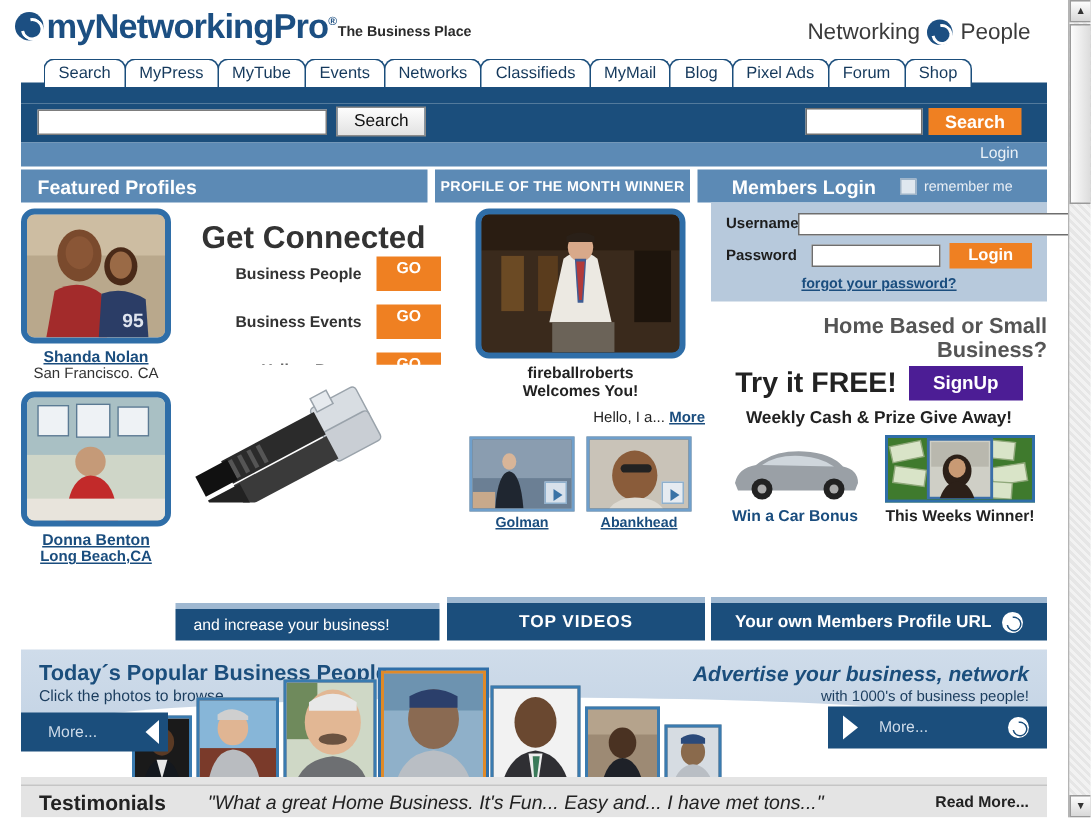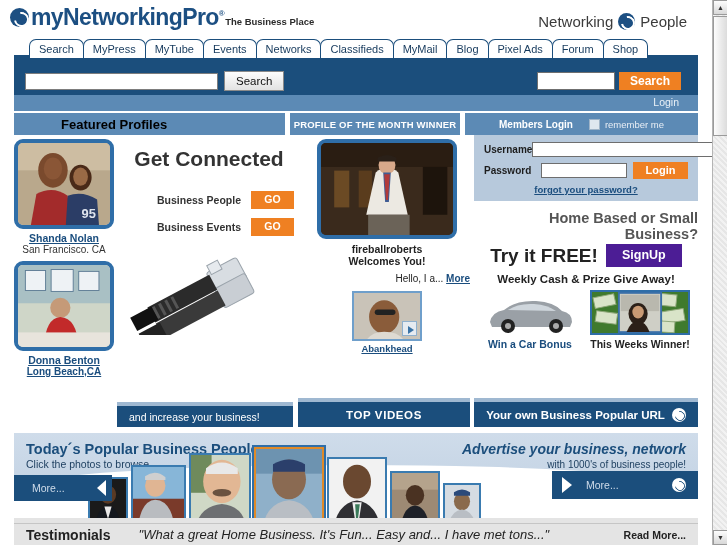--- a/index.html
+++ b/index.html
@@ -85,46 +85,46 @@
   }
 
   
   .loginstrip { position:relative; height:16px; margin:0 14px; background:#5c8ab5; }
   .loginstrip .lg { position:absolute; right:19px; top:1px; font-size:10.5px; color:#eaf1f7; }
 
   
   .secbars { position:relative; height:22px; margin:2px 14px 0; display:flex; gap:5px; }
   .bar { background:#5c8ab5; display:flex; align-items:center; }
   .bar.featured { width:271px; padding-left:11px; }
-  .bar.featured span { font-size:13px; font-weight:bold; color:#000000;margin-left:36px; }
+  .bar.featured span { font-size:13px; font-weight:bold; color:#ffffff; }
   .bar.potm { width:170px; justify-content:center; }
   .bar.potm span { font-size:9.5px; color:#fff; letter-spacing:0.2px; font-weight:bold; }
   .bar.members { flex:1; display:flex; align-items:center; justify-content:center; gap:16px; }
-  .bar.members .ml { font-size:10px; font-weight:bold; color:#fff; }
+  .bar.members .ml { font-size:13px; font-weight:bold; color:#fff; }
   .bar.members .rm { font-size:9.5px; color:#e8eef5; display:flex; align-items:center; gap:5px; }
   .chk { width:11px; height:11px; background:#dfe7ef; border:1px solid #9fb4c8; display:inline-block; }
 
   
   .main { position:relative; margin:0 14px; height:262px; }
 
   .col-featured { position:absolute; left:0; top:4px; width:104px; }
   .pf-card { width:100px; margin-bottom:2px; }
   .pf-thumb {
     width:100px; height:90px; border:4px solid #2f6ea8; border-radius:9px;
     overflow:hidden; background:#ccc; position:relative;
   }
   .pf-name { text-align:center; font-size:10.5px; color:#1a4d7e; text-decoration:underline; font-weight:bold; margin-top:3px;}
   .pf-loc { text-align:center; font-size:10px; color:#333; }
   .pf-loc.link { color:#1a4d7e; text-decoration:underline; font-weight:bold;}
 
   .col-connect { position:absolute; left:110px; top:4px; width:170px; text-align:center; }
-  .gc-title { font-size:21px; color:#333; font-weight:bold; margin:8px 0 20px; }
+  .gc-title { font-size:21px; color:#333; font-weight:bold; margin:8px 0 0; }
   .gc-row { display:flex; align-items:center; justify-content:flex-end; gap:10px; margin-bottom:9px; }
   .gc-label { font-size:10.5px; font-weight:bold; color:#333; }
-  .gc-go { width:43px; height:18px; background:#ef8022; color:#fff; font-size:10.5px;
+  .gc-go { width:43px; height:23px; background:#ef8022; color:#fff; font-size:10.5px;
           font-weight:bold; text-align:center; line-height:17px; }
 
   .cables { position:absolute; left:112px; top:108px; width:168px; height:92px; }
 
   .col-potm { position:absolute; left:290px; top:4px; width:166px; text-align:center; }
   .potm-thumb { width:140px; height:100px; margin:0 auto; border:4px solid #2f6ea8;
       border-radius:9px; overflow:hidden; background:#3a2c20; position:relative; }
   .potm-name { font-size:10.5px; font-weight:bold; color:#222; margin-top:4px; }
   .potm-wel { font-size:10.5px; font-weight:bold; color:#222; }
   .potm-hello { font-size:10px; color:#222; margin-top:6px; text-align:right; padding-left:2px;}
@@ -368,20 +368,33 @@
           <rect x="50" y="78" width="44" height="22" fill="#6b6358"></rect>
         </svg>
       </div>
       <div class="potm-name">fireballroberts</div>
       <div class="potm-wel">Welcomes You!</div>
       <div class="potm-hello">
         <span>Hello, I a...</span>
         <a href="#">More</a>
       </div>
       <div class="vid-row">
+        <div class="vid">
+          <div class="vid-thumb">
+            <svg class="imgph" viewBox="0 0 70 50" preserveAspectRatio="none">
+              <rect width="70" height="50" fill="#6b7f94"></rect>
+              <rect x="0" y="0" width="70" height="28" fill="#8a9db0"></rect>
+              <ellipse cx="26" cy="16" rx="5" ry="6" fill="#d8b598"></ellipse>
+              <path d="M16,50 Q18,24 26,23 Q34,24 36,50 Z" fill="#1f2630"></path>
+              <rect x="0" y="38" width="16" height="12" fill="#c8a98b"></rect>
+            </svg>
+            <span class="play"></span>
+          </div>
+          <div class="vid-name">Golman</div>
+        </div>
         <div class="vid">
           <div class="vid-thumb">
             <svg class="imgph" viewBox="0 0 70 50" preserveAspectRatio="none">
               <rect width="70" height="50" fill="#c9c3b8"></rect>
               <ellipse cx="32" cy="26" rx="16" ry="18" fill="#8a5c3a"></ellipse>
               <rect x="22" y="18" width="22" height="6" rx="3" fill="#222"></rect>
               <path d="M14,50 Q20,42 32,42 Q46,42 52,50 Z" fill="#dedad2"></path>
             </svg>
             <span class="play"></span>
           </div>
@@ -452,21 +465,21 @@
   </div>
 
   <div class="bandrow">
     <div class="band b1">
       <span>and increase your business!</span>
     </div>
     <div class="band b2">
       <span>TOP VIDEOS</span>
     </div>
     <div class="band b3">
-      <span>Your own Business Popular URL</span>
+      <span>Your own Members Profile URL</span>
       <span class="circ-arrow"></span>
     </div>
   </div>
 
   <div class="popular">
     <div class="pop-title">Today´s Popular Business People</div>
     <div class="pop-sub">Click the photos to browse.</div>
     <div class="pop-ad1">Advertise your business, network</div>
     <div class="pop-ad2">with 1000's of business people!</div>
     <div class="pop-white"></div>

